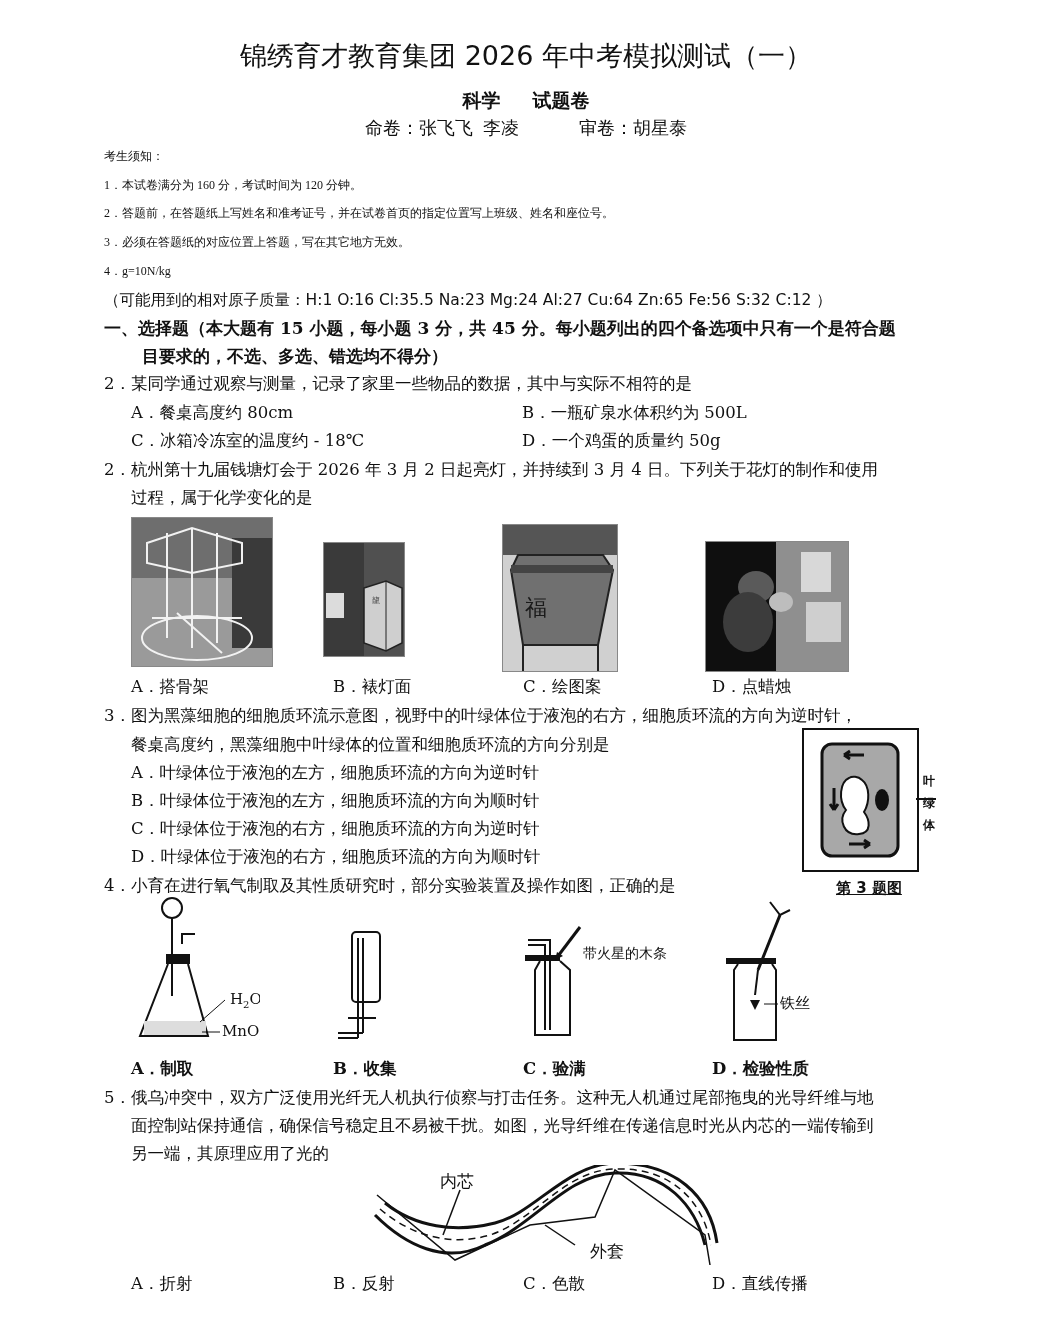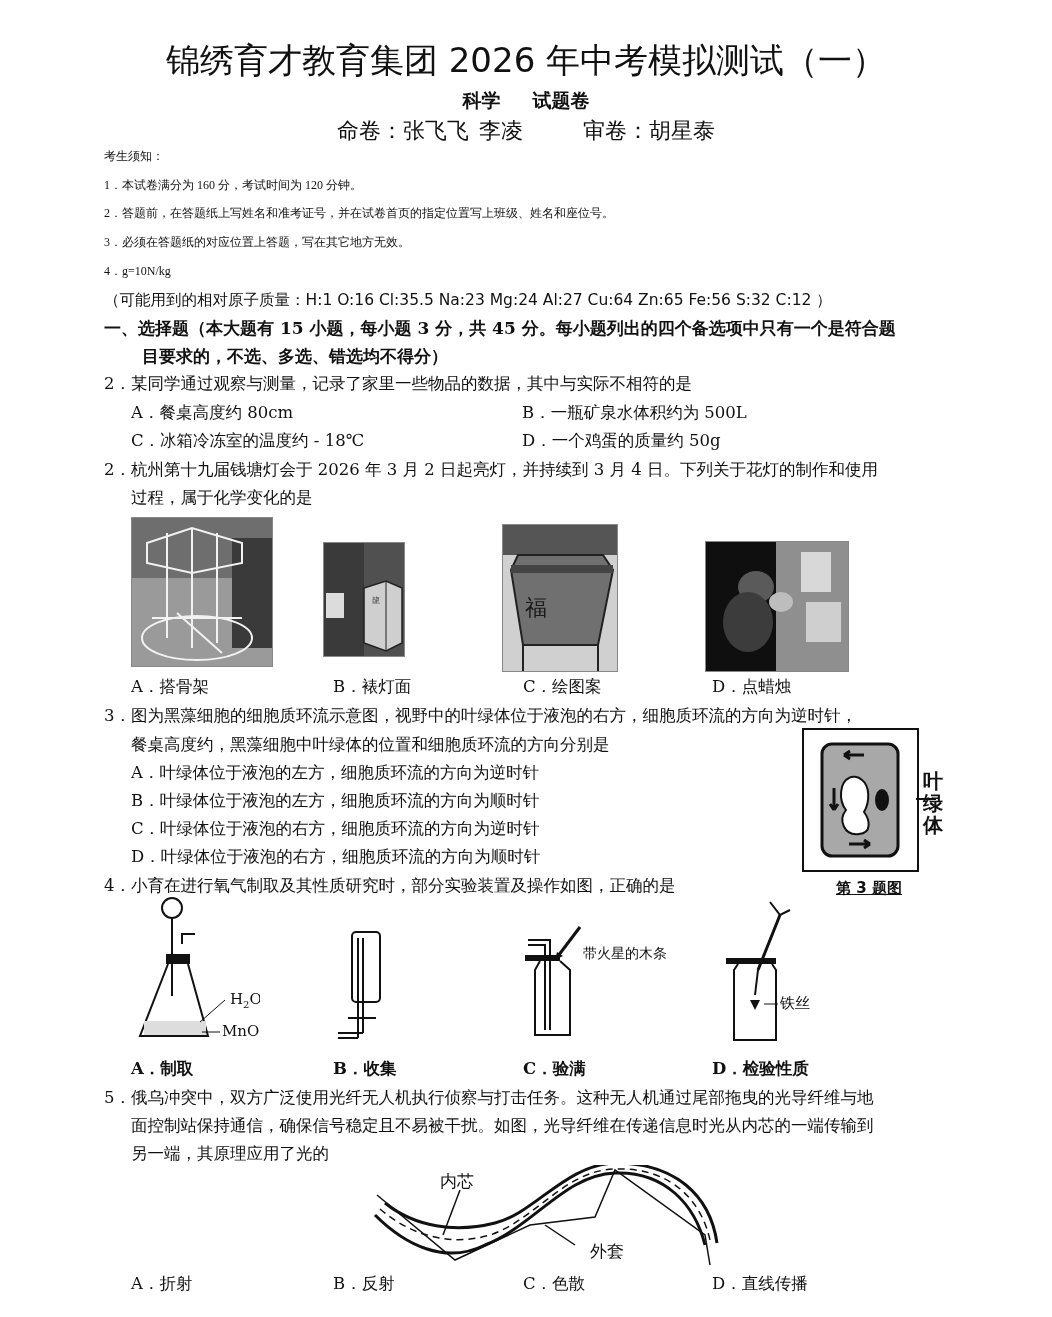--- a/index.html
+++ b/index.html
@@ -2,24 +2,24 @@
 <html><head>
   <meta charset="utf-8">
   <style>
     html, body { margin: 0; padding: 0; background: #ffffff; }
     body {
       width: 1052px; height: 1317px; position: relative; overflow: hidden;
       font-family: "DejaVu Serif", "Liberation Serif", serif;
       color: #111;
     }
     .abs { position: absolute; white-space: nowrap; }
-    .title { left: 0; width: 1052px; text-align: center; top: 38px; font-size: 34px; font-family: "DejaVu Sans", sans-serif; letter-spacing: 0px; }
+    .title { left: 0; width: 1052px; text-align: center; top: 38px; font-size: 27px; font-family: "DejaVu Sans", sans-serif; letter-spacing: 0px; }
     .subtitle { left: 0; width: 1052px; text-align: center; top: 88px; font-size: 19px; font-family: "DejaVu Sans", sans-serif; font-weight: bold; }
     .subtitle span { display: inline-block; margin: 0 16px; }
-    .authors { left: 0; width: 1052px; text-align: center; top: 116px; font-size: 22px; font-family: "DejaVu Sans Mono", monospace; }
+    .authors { left: 0; width: 1052px; text-align: center; top: 116px; font-size: 18px; font-family: "DejaVu Sans Mono", monospace; }
     .authors span { display: inline-block; }
     .gap1 { margin-right: 10px; }
     .gap2 { margin-right: 60px; }
     .notice { font-size: 12px; font-family: Liberation Serif, serif; left: 104px; }
     .small { font-size: 15.5px; font-family: "DejaVu Sans", sans-serif; }
     .sec { font-size: 17px; font-weight: bold; font-family: "DejaVu Serif", serif; }
     .q { font-size: 16.5px; left: 104px; }
     .opt { font-size: 16.5px; }
     .photo { position: absolute; border: 1px solid #888; overflow: hidden; }
     .photo svg { display: block; }
@@ -122,21 +122,21 @@
   <svg width="113" height="140" viewBox="0 0 113 140">
     <rect x="18" y="14" width="76" height="112" rx="10" fill="#a8a8a8" stroke="#111" stroke-width="3"></rect>
     <path d="M45,48 C36,52 34,70 42,80 C34,90 40,106 55,104 C68,103 66,90 60,82 C66,72 66,56 58,50 C54,46 48,46 45,48 Z" fill="#fff" stroke="#111" stroke-width="2"></path>
     <ellipse cx="78" cy="70" rx="7" ry="11" fill="#111"></ellipse>
     <path d="M60,25 L40,25 M40,25 l6,-4 M40,25 l6,4" stroke="#111" stroke-width="3" fill="none"></path>
     <path d="M30,58 L30,80 M30,80 l-4,-6 M30,80 l4,-6" stroke="#111" stroke-width="3" fill="none"></path>
     <path d="M45,114 L66,114 M66,114 l-6,-4 M66,114 l-6,4" stroke="#111" stroke-width="3" fill="none"></path>
   </svg>
 </div>
 <div class="abs" style="left:916px; top:798px; width:20px; height:2px; background:#111;"></div>
-<div class="abs figcap label-bold" style="left:923px; top:770px; width:18px; white-space:normal; font-size:20px; line-height:22px; font-family:'DejaVu Sans', sans-serif;">叶绿体</div>
+<div class="abs figcap label-bold" style="left:923px; top:770px; width:18px; white-space:normal; font-size:12px; line-height:22px; font-family:'DejaVu Sans', sans-serif;">叶绿体</div>
 <div class="abs figcap" style="left:836px; top:879px; font-weight:bold;text-decoration:underline;">第 3 题图</div>
 
 <div class="abs q" style="top:875px;">4．小育在进行氧气制取及其性质研究时，部分实验装置及操作如图，正确的是</div>
 
 <svg class="abs" style="left:130px; top:896px;" width="130" height="150" viewBox="0 0 130 150">
   <circle cx="42" cy="12" r="10" fill="none" stroke="#111" stroke-width="2"></circle>
   <line x1="42" y1="22" x2="42" y2="100" stroke="#111" stroke-width="2"></line>
   <path d="M52,48 L52,38 L65,38" stroke="#111" stroke-width="2" fill="none"></path>
   <rect x="36" y="58" width="24" height="10" fill="#111"></rect>
   <path d="M38,68 L10,140 L78,140 L58,68" fill="none" stroke="#111" stroke-width="2"></path>

